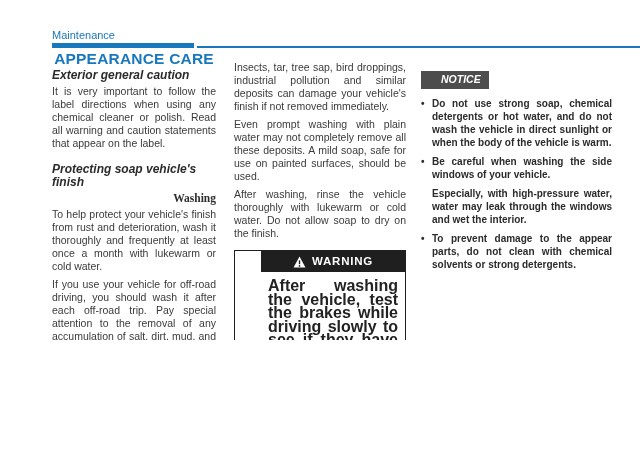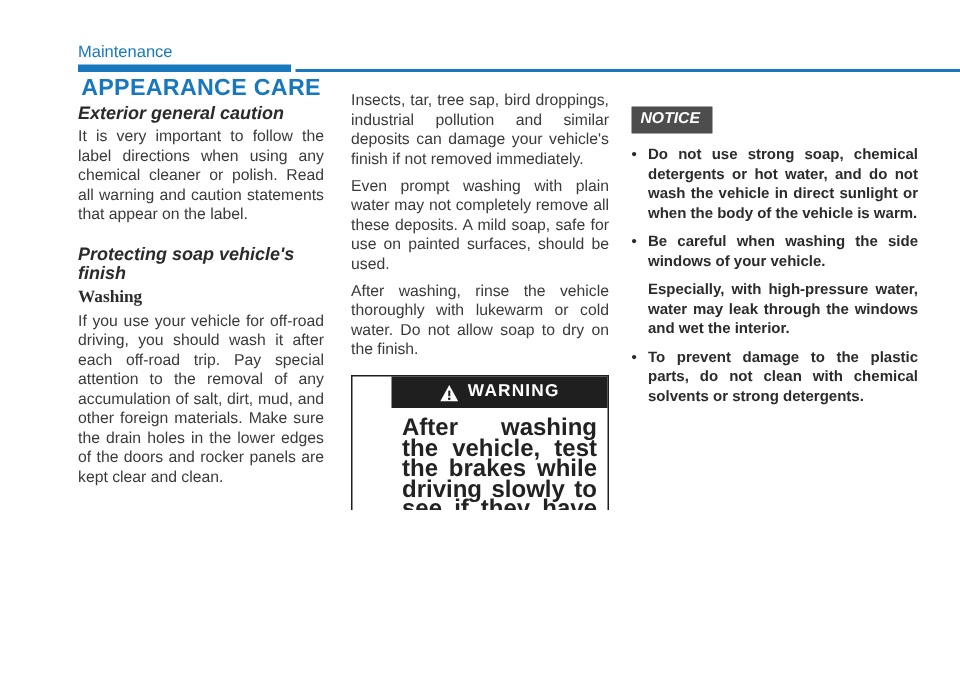--- a/index.html
+++ b/index.html
@@ -24,35 +24,35 @@
   .col1{left:52px;top:52px;width:164px;}
   .col2{left:234px;top:61px;width:172px;}
   .col3{left:421px;top:71px;width:191px;}
 
   .title{color:var(--header-blue);font-size:15.5px;font-weight:bold;letter-spacing:.2px;
          margin:0 0 4px;text-align:center;}
   .subtitle{color:var(--subheading-blue);font-size:13px;font-weight:bold;margin:0 0 6px;text-align:left;}
   .h-italic{font-style:italic;font-weight:bold;font-size:12px;color:#2b2b2b;margin:0 0 3px;text-align:left;}
   .h-space{margin-top:13px;}
   .h-serif{font-family:"Liberation Serif", serif;font-weight:bold;font-size:11.5px;color:#2b2b2b;
-           margin:0 0 3px;text-align:left;}
+           margin:0 0 3px;text-align:right;}
   p.body{margin:0 0 5px;}
 
   
   .warning-box{margin-top:10px;border:1.5px solid var(--warning-border);background:#fff;padding-left:26px;}
   .warning-head{background:var(--warning-header-bg);color:#fff;display:flex;align-items:center;
                 justify-content:center;gap:6px;height:21px;font-weight:bold;font-size:11.5px;
                 letter-spacing:.8px;}
   .warning-head svg{display:block;}
   .warning-body{padding:7px 7px 9px;font-weight:bold;font-size:16px;line-height:13.5px;
                 color:#222;text-align:justify;}
 
   
   .notice-label{display:inline-block;background:var(--notice-bg);color:#fff;font-weight:bold;
-                font-style:italic;font-size:10.5px;padding:2px 8px 3px 6px;margin:0 0 8px;}
+                font-style:italic;font-size:10.5px;padding:2px 8px 3px 20px;margin:0 0 8px;}
   .notice-item{display:flex;margin-bottom:6px;font-weight:bold;color:#2b2b2b;font-size:10px;
                line-height:13px;text-align:justify;}
   .notice-item .dot{width:11px;flex:none;text-align:left;}
   .notice-item .txt{flex:1;}
 
   
   .page-number{position:absolute;left:56px;top:409px;font-size:10px;color:#444;font-style:italic;}
 </style>
 </head>
 <body>
@@ -62,20 +62,21 @@
   <div class="breadcrumb">Maintenance</div>
   <div class="header-bar"></div>
   <div class="header-line"></div>
 
   <div class="col col1">
     <h1 class="title">APPEARANCE CARE</h1>
     <h3 class="h-italic">Exterior general caution</h3>
     <p class="body">It is very important to follow the label directions when using any chemical cleaner or polish. Read all warning and caution statements that appear on the label.</p>
     <h3 class="h-italic h-space">Protecting soap vehicle's finish</h3>
     <h4 class="h-serif">Washing</h4>
+    <p class="body">To help protect your vehicle's finish from rust and deterioration, wash it thoroughly and frequently at least once a month with lukewarm or cold water.</p>
     <p class="body">If you use your vehicle for off-road driving, you should wash it after each off-road trip. Pay special attention to the removal of any accumulation of salt, dirt, mud, and other foreign materials. Make sure the drain holes in the lower edges of the doors and rocker panels are kept clear and clean.</p>
   </div>
 
   <div class="col col2">
     <p class="body">Insects, tar, tree sap, bird droppings, industrial pollution and similar deposits can damage your vehicle's finish if not removed immediately.</p>
     <p class="body">Even prompt washing with plain water may not completely remove all these deposits. A mild soap, safe for use on painted surfaces, should be used.</p>
     <p class="body">After washing, rinse the vehicle thoroughly with lukewarm or cold water. Do not allow soap to dry on the finish.</p>
 
     <div class="warning-box">
       <div class="warning-head">
@@ -106,19 +107,19 @@
           <span class="txt">Be careful when washing the side windows of your vehicle.</span>
         </div>
 
         <div class="notice-item">
           <span class="dot"></span>
           <span class="txt">Especially, with high-pressure water, water may leak through the windows and wet the interior.</span>
         </div>
 
         <div class="notice-item">
           <span class="dot">•</span>
-          <span class="txt">To prevent damage to the plastic parts, do not clean with chemical solvents or strong detergents.</span>
+          <span class="txt">To prevent damage to the appear parts, do not clean with chemical solvents or strong detergents.</span>
         </div>
       </div>
   </div>
 
   <div class="page-number">7-70</div>
 </div>
 
 </body></html>

